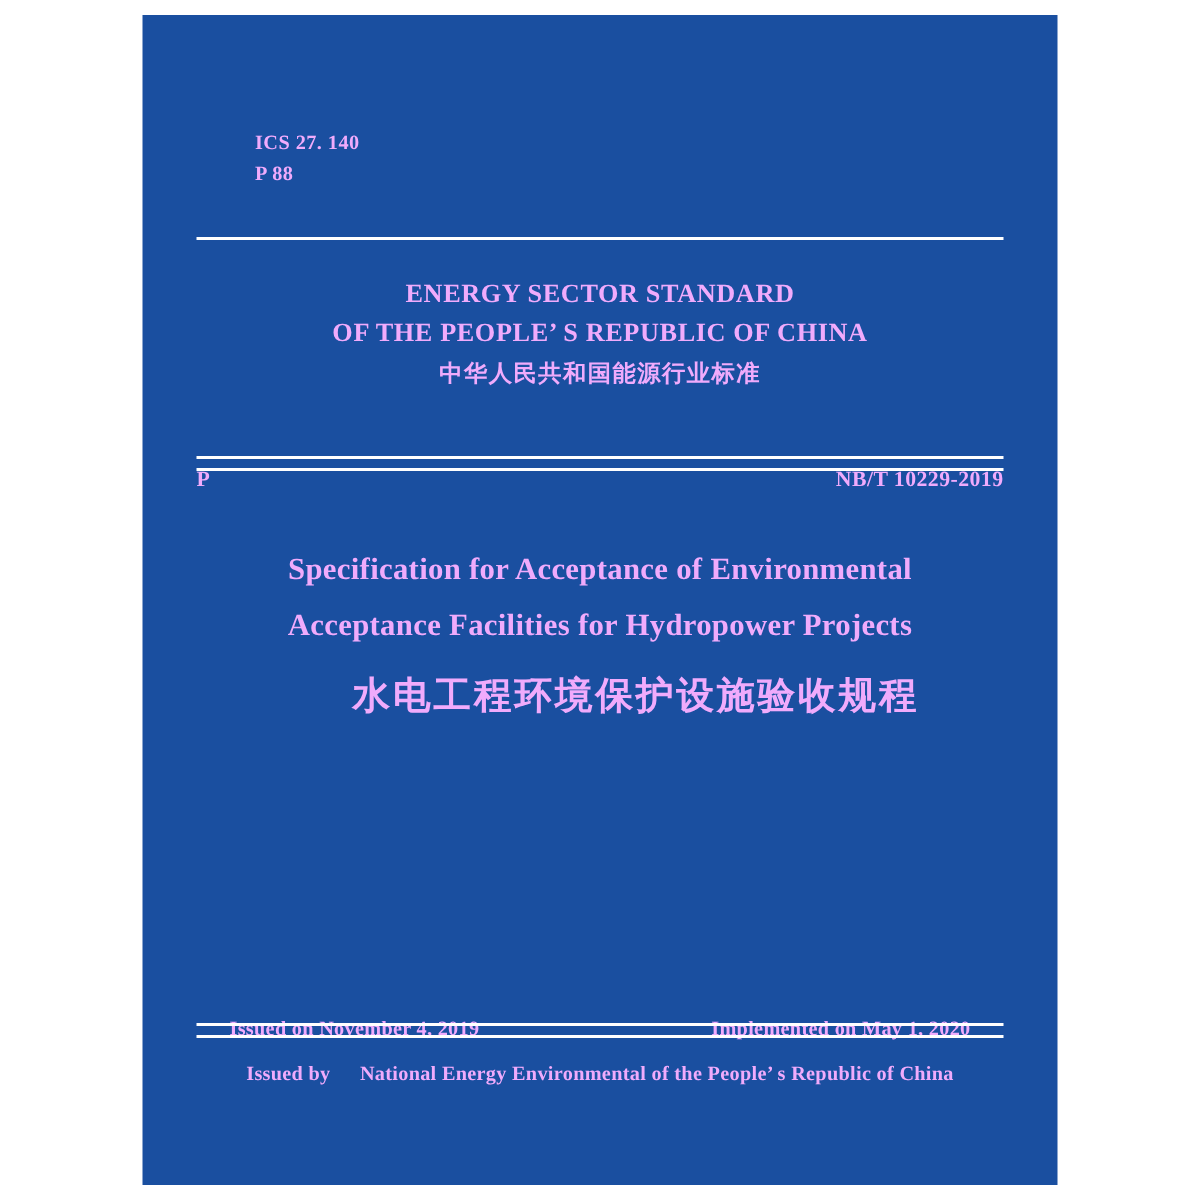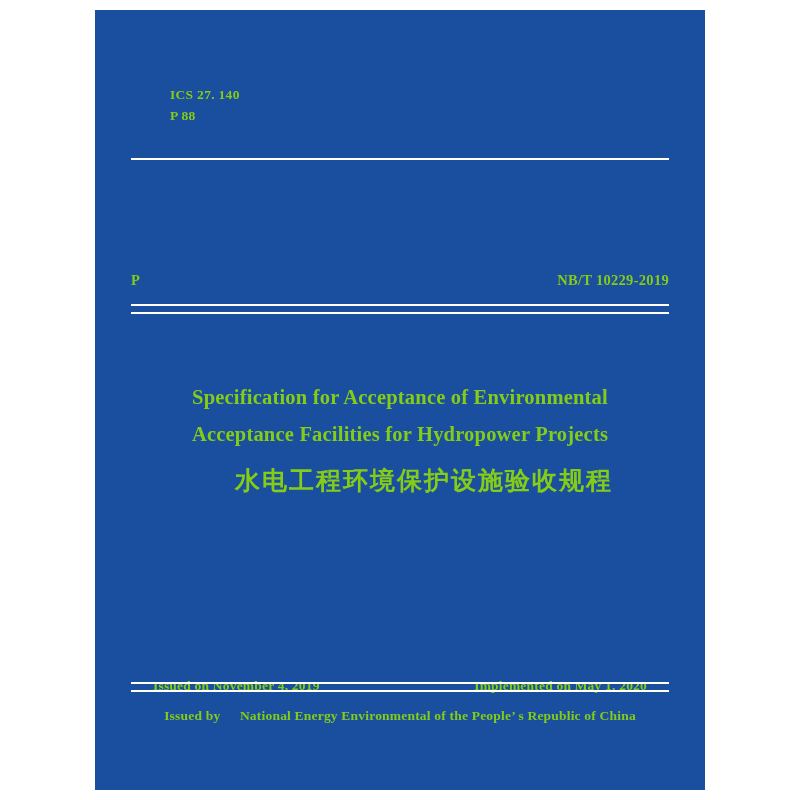--- a/index.html
+++ b/index.html
@@ -21,21 +21,21 @@
     overflow: hidden;
   }
 
   .cover {
     position: absolute;
     left: 95px;
     top: 10px;
     width: 610px;
     height: 780px;
     background: #1a4fa0;
-    color: #84cc16;
+    color: #f0abfc;
   }
 
   
   .ics-block {
     position: absolute;
     left: 75px;
     top: 74px;
     font-weight: bold;
     font-size: 13.5px;
     line-height: 21px;
@@ -95,27 +95,27 @@
     left: 36px;
     right: 36px;
     top: 262px;
     display: flex;
     justify-content: space-between;
     align-items: baseline;
     font-weight: bold;
     font-size: 14.5px;
   }
   .code-row .left  { letter-spacing: 0.5px; }
-  .code-row .right { letter-spacing: 0.3px; }
+  .code-row .right { letter-spacing: 0.3px; margin-top: 40px; }
 
   
   .title-block {
     position: absolute;
     left: 0;
-    top: 369px;
+    top: 352px;
     width: 610px;
     text-align: center;
   }
   .title-block .en {
     font-weight: bold;
     font-size: 20.5px;
     line-height: 37px;
     letter-spacing: 0.2px;
   }
   .title-block .zh {
@@ -161,20 +161,25 @@
   <div class="cover">
 
     <div class="ics-block">
       <div>ICS 27. 140</div>
       <div>P 88</div>
     </div>
 
 
     <div class="rule rule-top"></div>
 
+    <div class="std-head">
+      <div class="l1">ENERGY SECTOR STANDARD</div>
+      <div class="l2">OF THE PEOPLE’ S REPUBLIC OF CHINA</div>
+      <div class="l3">中华人民共和国能源行业标准</div>
+    </div>
 
     <div class="code-row">
       <div class="left">P</div>
       <div class="right">NB/T 10229-2019</div>
     </div>
 
     <div class="rule rule-mid"></div>
     <div class="rule rule-lower"></div>
 
     <div class="title-block">

